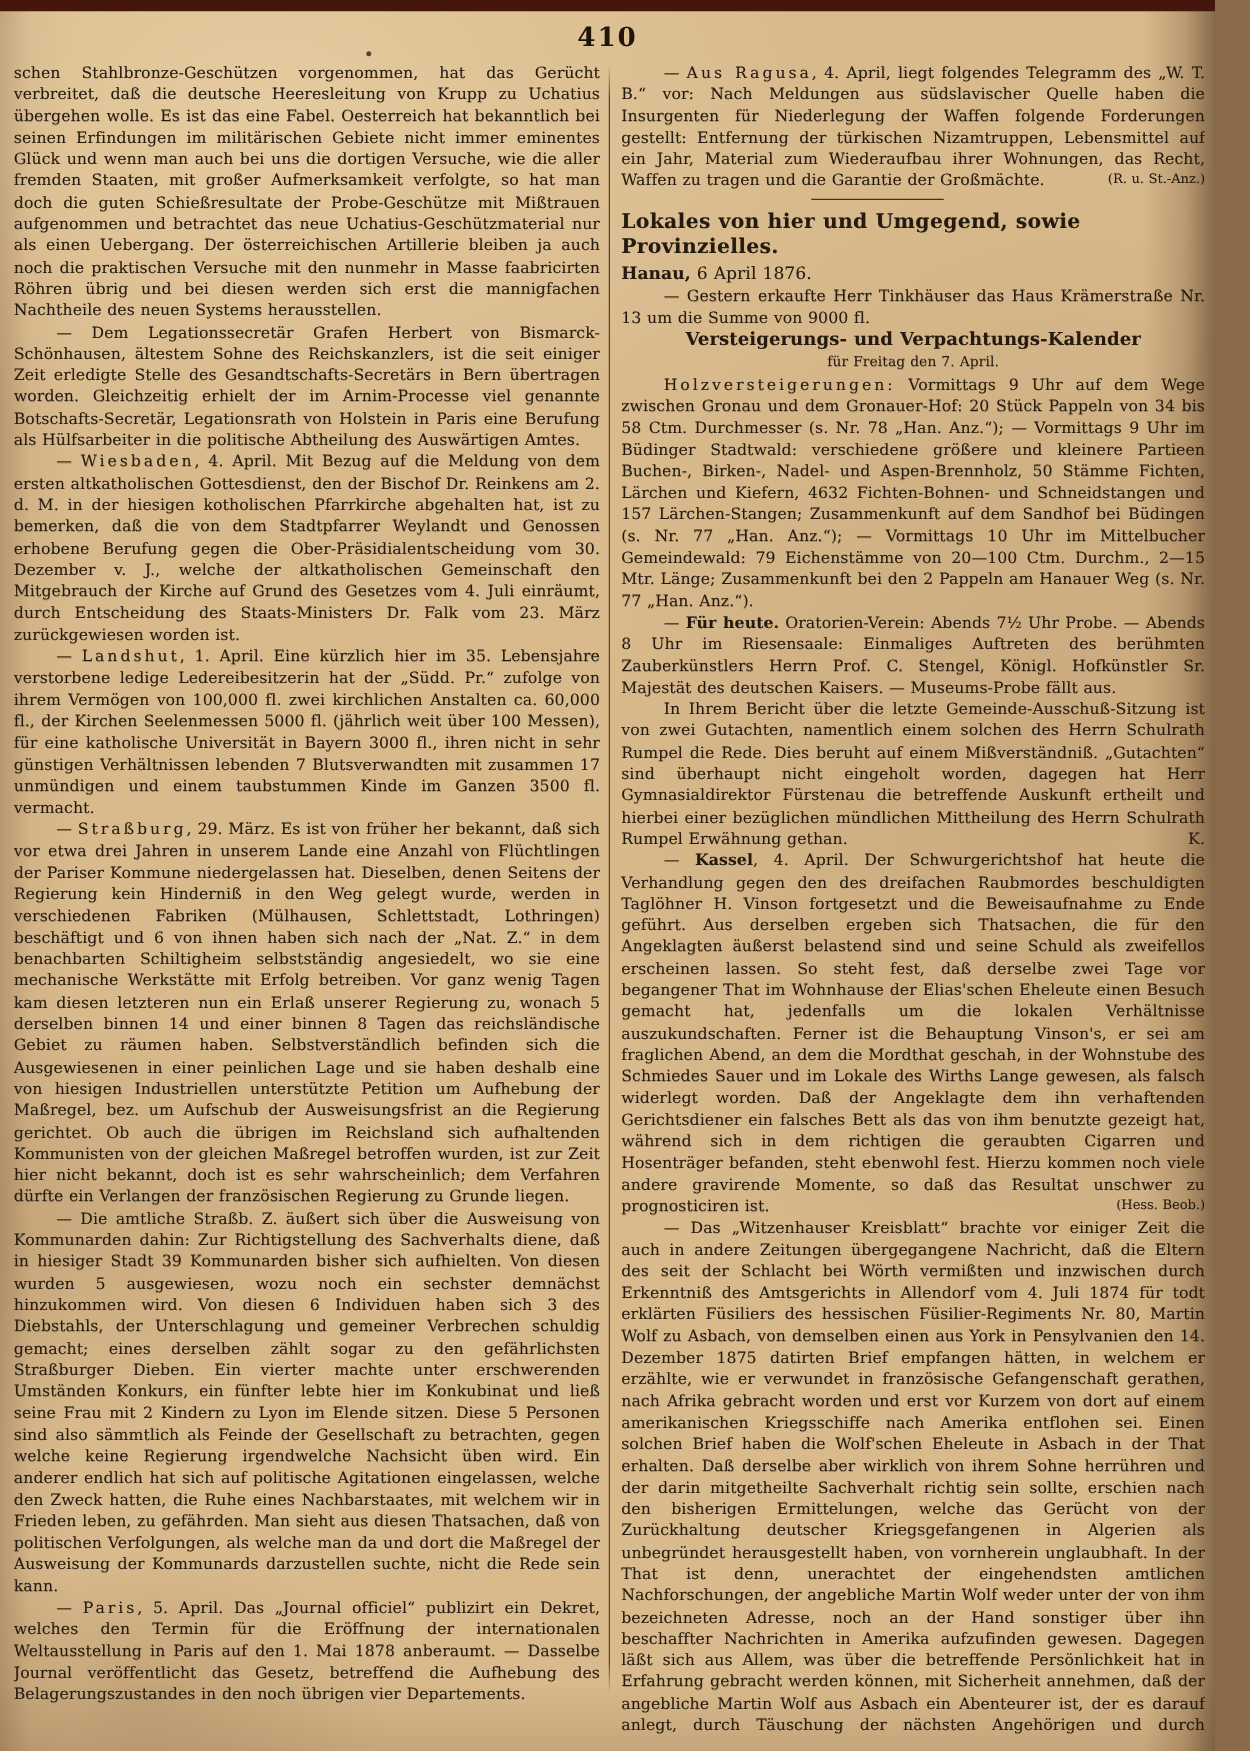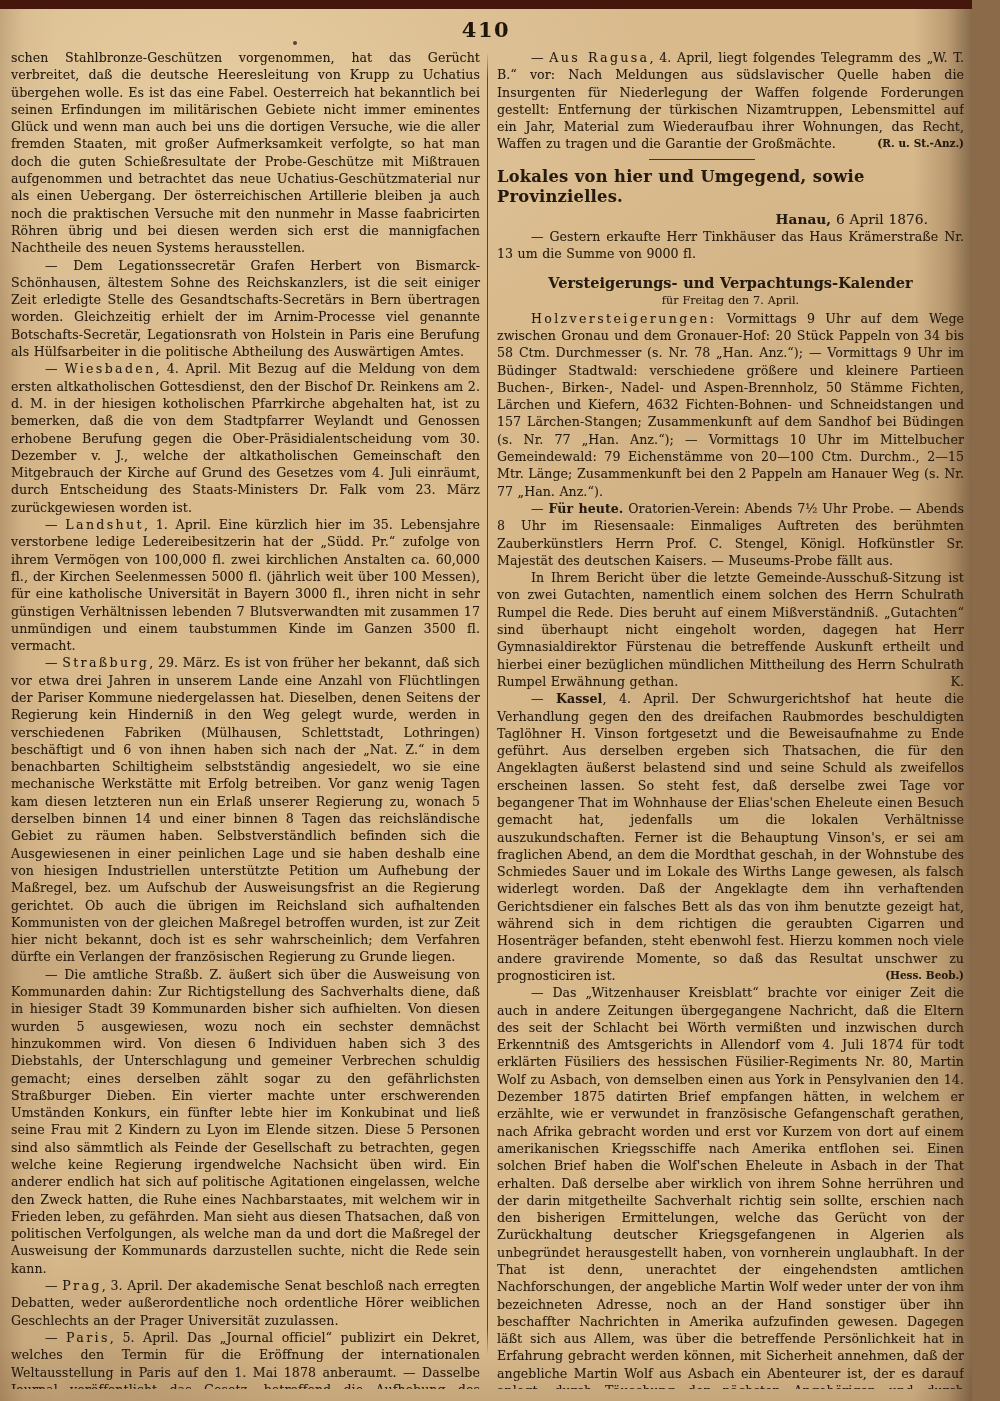--- a/index.html
+++ b/index.html
@@ -43,49 +43,48 @@
     width:1px;flex:0 0 1px;margin-top:3px;height:1303px;
     background:linear-gradient(rgba(86,62,38,0) 0%, #5c432c 2%, #5c432c 98%, rgba(86,62,38,0) 100%);
   }
   p{margin:0;}
   .para{text-indent:34px;}
   .cont{text-indent:0;}
   .heading1{
     text-align:left;text-indent:0;font-weight:bold;
     font-size:16.2px;line-height:20px;margin:7px 0 3px;letter-spacing:0.3px;
   }
-  .dateline{text-align:right;text-indent:0;padding-right:36px;font-size:13.6px;line-height:18px;}
-  .heading2{text-align:center;text-indent:0;font-weight:bold;font-size:14.4px;line-height:18px;margin-top:12px;}
+  .dateline{text-align:left;text-indent:0;padding-right:36px;font-size:13.6px;line-height:18px;}
+  .heading2{text-align:center;text-indent:0;font-weight:bold;font-size:14.4px;line-height:18px;margin-top:1px;}
   .subheading{text-align:center;text-indent:0;font-size:11px;}
   .rule-short{
     width:106px;height:0;border-top:1.5px solid #43301f;
     margin:6px auto 2px;transform:translateX(-28px);
   }
   .seg-n{}
   .seg-b{font-weight:bold;}
   .seg-sp{letter-spacing:2.4px;}
-  .seg-attr{float:right;font-weight:bold;font-size:10.4px;letter-spacing:0;padding-left:6px;}
+  .seg-attr{float:right;font-weight:normal;font-size:10.4px;letter-spacing:0;padding-left:6px;}
   .seg-fr{float:right;padding-left:6px;}
 </style>
 </head>
 <body>
 
 <div class="page">
   <div class="top-band"></div>
   <div class="speck"></div>
   <div class="page-number">410</div>
   <div class="columns">
     <div class="col col-left">
         <p class="cont"><span class="seg-n">schen Stahlbronze-Geschützen vorgenommen, hat das Gerücht verbreitet, daß die deutsche Heeresleitung von Krupp zu Uchatius übergehen wolle. Es ist das eine Fabel. Oesterreich hat bekanntlich bei seinen Erfindungen im militärischen Gebiete nicht immer eminentes Glück und wenn man auch bei uns die dortigen Versuche, wie die aller fremden Staaten, mit großer Aufmerksamkeit verfolgte, so hat man doch die guten Schießresultate der Probe-Geschütze mit Mißtrauen aufgenommen und betrachtet das neue Uchatius-Geschützmaterial nur als einen Uebergang. Der österreichischen Artillerie bleiben ja auch noch die praktischen Versuche mit den nunmehr in Masse faabricirten Röhren übrig und bei diesen werden sich erst die mannigfachen Nachtheile des neuen Systems herausstellen.</span></p>
         <p class="para"><span class="seg-n">— Dem Legationssecretär Grafen Herbert von Bismarck-Schönhausen, ältestem Sohne des Reichskanzlers, ist die seit einiger Zeit erledigte Stelle des Gesandtschafts-Secretärs in Bern übertragen worden. Gleichzeitig erhielt der im Arnim-Processe viel genannte Botschafts-Secretär, Legationsrath von Holstein in Paris eine Berufung als Hülfsarbeiter in die politische Abtheilung des Auswärtigen Amtes.</span></p>
         <p class="para"><span class="seg-n">— </span><span class="seg-sp">Wiesbaden</span><span class="seg-n">, 4. April. Mit Bezug auf die Meldung von dem ersten altkatholischen Gottesdienst, den der Bischof Dr. Reinkens am 2. d. M. in der hiesigen kotholischen Pfarrkirche abgehalten hat, ist zu bemerken, daß die von dem Stadtpfarrer Weylandt und Genossen erhobene Berufung gegen die Ober-Präsidialentscheidung vom 30. Dezember v. J., welche der altkatholischen Gemeinschaft den Mitgebrauch der Kirche auf Grund des Gesetzes vom 4. Juli einräumt, durch Entscheidung des Staats-Ministers Dr. Falk vom 23. März zurückgewiesen worden ist.</span></p>
         <p class="para"><span class="seg-n">— </span><span class="seg-sp">Landshut</span><span class="seg-n">, 1. April. Eine kürzlich hier im 35. Lebensjahre verstorbene ledige Ledereibesitzerin hat der „Südd. Pr.“ zufolge von ihrem Vermögen von 100,000 fl. zwei kirchlichen Anstalten ca. 60,000 fl., der Kirchen Seelenmessen 5000 fl. (jährlich weit über 100 Messen), für eine katholische Universität in Bayern 3000 fl., ihren nicht in sehr günstigen Verhältnissen lebenden 7 Blutsverwandten mit zusammen 17 unmündigen und einem taubstummen Kinde im Ganzen 3500 fl. vermacht.</span></p>
         <p class="para"><span class="seg-n">— </span><span class="seg-sp">Straßburg</span><span class="seg-n">, 29. März. Es ist von früher her bekannt, daß sich vor etwa drei Jahren in unserem Lande eine Anzahl von Flüchtlingen der Pariser Kommune niedergelassen hat. Dieselben, denen Seitens der Regierung kein Hinderniß in den Weg gelegt wurde, werden in verschiedenen Fabriken (Mülhausen, Schlettstadt, Lothringen) beschäftigt und 6 von ihnen haben sich nach der „Nat. Z.“ in dem benachbarten Schiltigheim selbstständig angesiedelt, wo sie eine mechanische Werkstätte mit Erfolg betreiben. Vor ganz wenig Tagen kam diesen letzteren nun ein Erlaß unserer Regierung zu, wonach 5 derselben binnen 14 und einer binnen 8 Tagen das reichsländische Gebiet zu räumen haben. Selbstverständlich befinden sich die Ausgewiesenen in einer peinlichen Lage und sie haben deshalb eine von hiesigen Industriellen unterstützte Petition um Aufhebung der Maßregel, bez. um Aufschub der Ausweisungsfrist an die Regierung gerichtet. Ob auch die übrigen im Reichsland sich aufhaltenden Kommunisten von der gleichen Maßregel betroffen wurden, ist zur Zeit hier nicht bekannt, doch ist es sehr wahrscheinlich; dem Verfahren dürfte ein Verlangen der französischen Regierung zu Grunde liegen.</span></p>
         <p class="para"><span class="seg-n">— Die amtliche Straßb. Z. äußert sich über die Ausweisung von Kommunarden dahin: Zur Richtigstellung des Sachverhalts diene, daß in hiesiger Stadt 39 Kommunarden bisher sich aufhielten. Von diesen wurden 5 ausgewiesen, wozu noch ein sechster demnächst hinzukommen wird. Von diesen 6 Individuen haben sich 3 des Diebstahls, der Unterschlagung und gemeiner Verbrechen schuldig gemacht; eines derselben zählt sogar zu den gefährlichsten Straßburger Dieben. Ein vierter machte unter erschwerenden Umständen Konkurs, ein fünfter lebte hier im Konkubinat und ließ seine Frau mit 2 Kindern zu Lyon im Elende sitzen. Diese 5 Personen sind also sämmtlich als Feinde der Gesellschaft zu betrachten, gegen welche keine Regierung irgendwelche Nachsicht üben wird. Ein anderer endlich hat sich auf politische Agitationen eingelassen, welche den Zweck hatten, die Ruhe eines Nachbarstaates, mit welchem wir in Frieden leben, zu gefährden. Man sieht aus diesen Thatsachen, daß von politischen Verfolgungen, als welche man da und dort die Maßregel der Ausweisung der Kommunards darzustellen suchte, nicht die Rede sein kann.</span></p>
-        <p class="para"><span class="seg-n">— </span><span class="seg-sp">Prag</span><span class="seg-n">, 3. April. Der akademische Senat beschloß nach erregten Debatten, weder außerordentliche noch ordentliche Hörer weiblichen Geschlechts an der Prager Universität zuzulassen.</span></p>
         <p class="para"><span class="seg-n">— </span><span class="seg-sp">Paris</span><span class="seg-n">, 5. April. Das „Journal officiel“ publizirt ein Dekret, welches den Termin für die Eröffnung der internationalen Weltausstellung in Paris auf den 1. Mai 1878 anberaumt. — Dasselbe Journal veröffentlicht das Gesetz, betreffend die Aufhebung des Belagerungszustandes in den noch übrigen vier Departements.</span></p>
       </div>
     <div class="divider"></div>
     <div class="col col-right">
         <p class="para"><span class="seg-n">— </span><span class="seg-sp">Aus Ragusa</span><span class="seg-n">, 4. April, liegt folgendes Telegramm des „W. T. B.“ vor: Nach Meldungen aus südslavischer Quelle haben die Insurgenten für Niederlegung der Waffen folgende Forderungen gestellt: Entfernung der türkischen Nizamtruppen, Lebensmittel auf ein Jahr, Material zum Wiederaufbau ihrer Wohnungen, das Recht, Waffen zu tragen und die Garantie der Großmächte.</span><span class="seg-attr">(R. u. St.-Anz.)</span></p>
         <div class="rule-short"></div>
         <p class="heading1"><span class="seg-n">Lokales von hier und Umgegend, sowie Provinzielles.</span></p>
         <p class="dateline"><span class="seg-b">Hanau,</span><span class="seg-n"> 6 April 1876.</span></p>
         <p class="para"><span class="seg-n">— Gestern erkaufte Herr Tinkhäuser das Haus Krämerstraße Nr. 13 um die Summe von 9000 fl.</span></p>
         <p class="heading2"><span class="seg-n">Versteigerungs- und Verpachtungs-Kalender</span></p>

